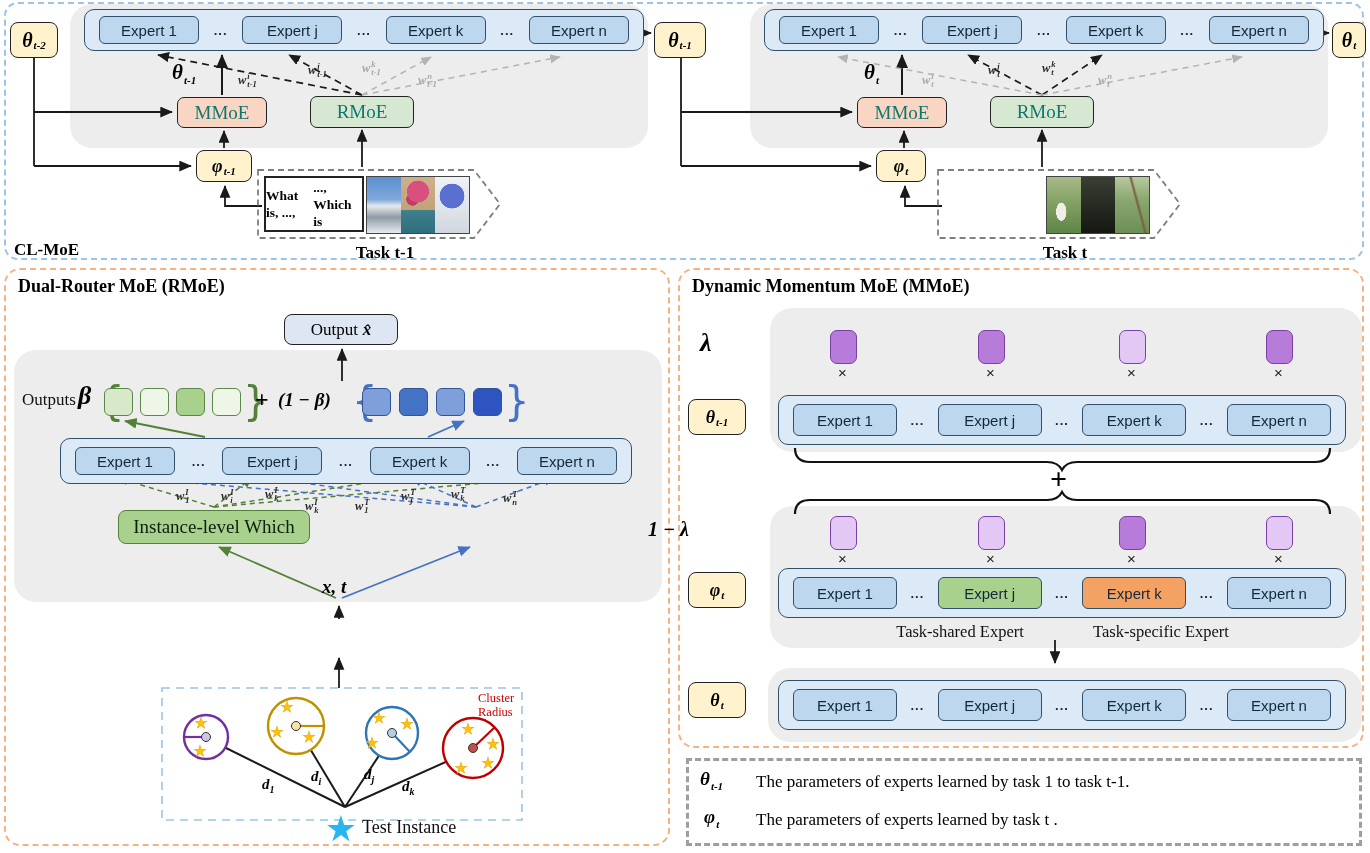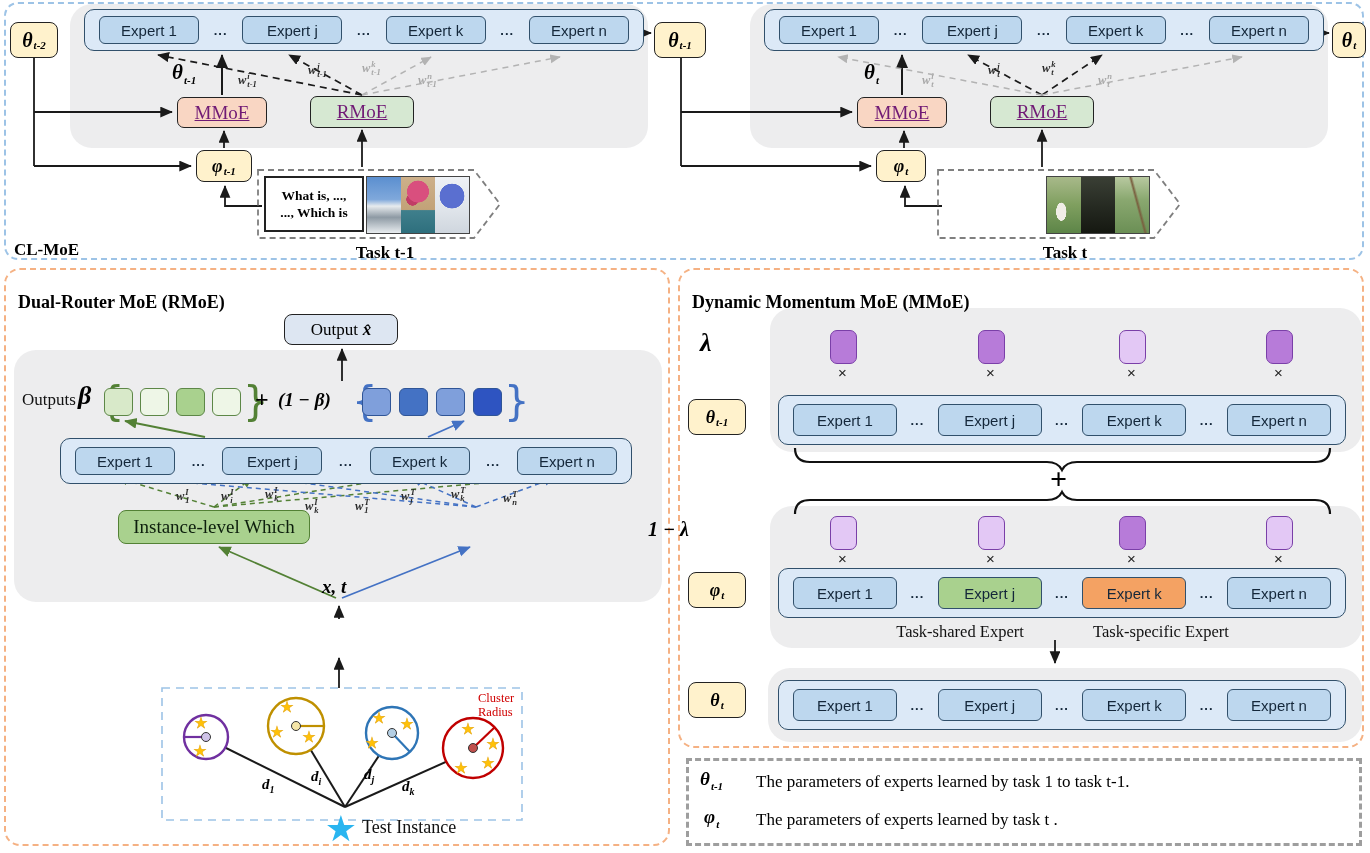--- a/index.html
+++ b/index.html
@@ -20,24 +20,24 @@
   .tall .ebox{height:32px;width:104px;}
   .ebox.shared{background:var(--shared_fill);}
   .ebox.specific{background:var(--specific_fill);}
   .edots{font:bold 13px "Liberation Sans",sans-serif;color:#14273a;letter-spacing:1px;}
   .ybox{position:absolute;background:var(--param_fill);border:1.6px solid #222;border-radius:8px;
         display:flex;align-items:center;justify-content:center;
         font:bold italic 20px "Liberation Serif",serif;font-style:italic;color:#000;z-index:7;box-sizing:border-box;}
   .ybox sub,.mlab sub,.lsym sub{font-size:11px;font-style:italic;transform:translateY(5px);margin-left:1px;}
   .mlab{position:absolute;font:bold italic 21px "Liberation Serif",serif;color:#000;z-index:7;}
   .smbox{position:absolute;border:1.5px solid #222;border-radius:7px;display:flex;align-items:center;justify-content:center;
-         font:19px "Liberation Serif",serif;color:#701a75;z-index:7;box-sizing:border-box;text-decoration:underline;}
-  .title{position:absolute;font:bold 18px "Liberation Serif",serif;color:#000;z-index:7;margin-top:16px;}
+         font:19px "Liberation Serif",serif;color:#0f766e;z-index:7;box-sizing:border-box;}
+  .title{position:absolute;font:bold 18px "Liberation Serif",serif;color:#000;z-index:7;}
   .tlabel{position:absolute;font:bold 17px "Liberation Serif",serif;color:#000;text-align:center;z-index:7;}
-  .prompt{position:absolute;background:#fff;border:2px solid #222;display:flex;flex-direction:column;align-items:center;
+  .prompt{position:absolute;background:#fff;border:2px solid #222;display:flex;flex-direction:row;align-items:center;
           justify-content:center;font:bold 13.5px "Liberation Serif",serif;line-height:17px;z-index:7;box-sizing:border-box;}
   .imgs{position:absolute;display:flex;z-index:7;border:1px solid #444;}
   .im{width:34px;height:56px;}
   .im-mountain{background:linear-gradient(180deg,#5b8fd0 0%,#7fa8db 40%,#e7ebee 52%,#8e9aa4 72%,#e8ecef 100%);}
   .im-roses{background:radial-gradient(circle at 50% 26%,#d94f7e 0 24%,rgba(0,0,0,0) 25%),
             radial-gradient(circle at 34% 40%,#c13c66 0 15%,rgba(0,0,0,0) 16%),
             linear-gradient(180deg,#cdb08a 0%,#c2a278 58%,#3f7f8c 60%,#2e6f7d 100%);}
   .im-bflowers{background:radial-gradient(circle at 50% 34%,#5a6fd0 0 30%,rgba(0,0,0,0) 31%),
             linear-gradient(180deg,#eef1f5 0%,#dfe4ea 60%,#cfd6de 100%);}
   .im-llama{background:radial-gradient(ellipse at 42% 62%,#f0ede6 0 18%,rgba(0,0,0,0) 19%),

